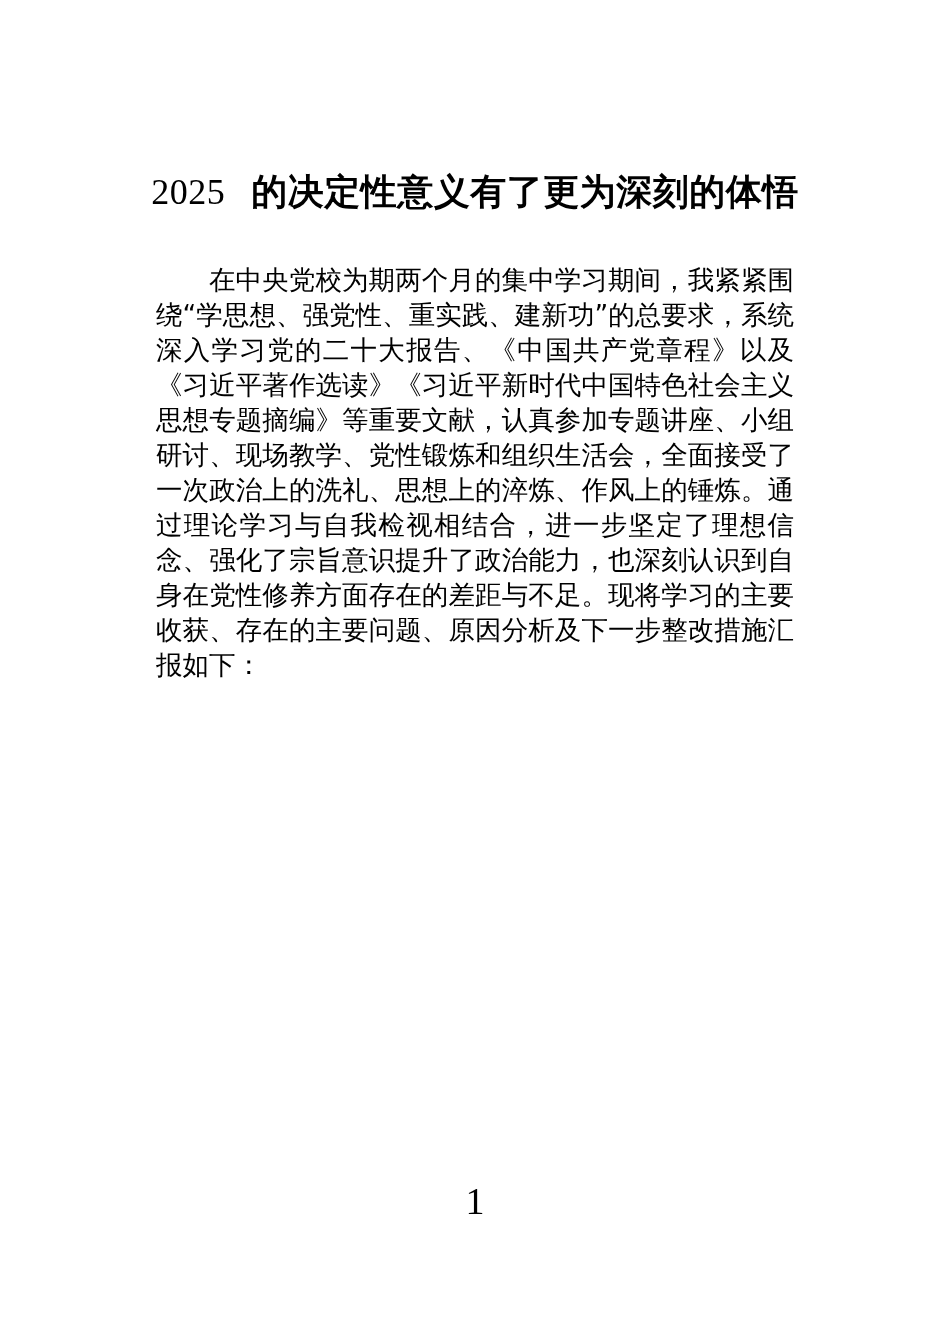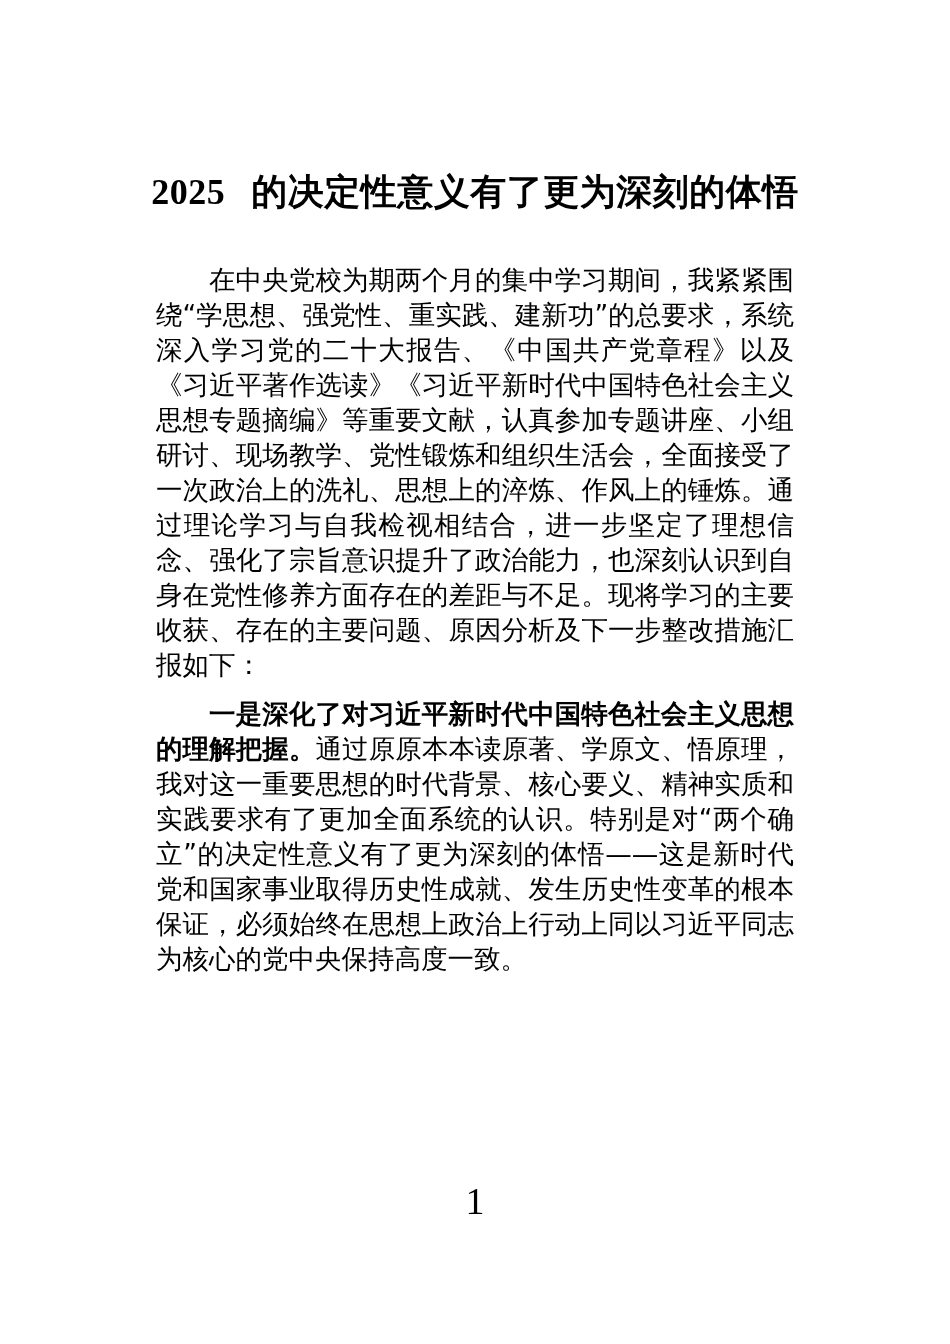--- a/index.html
+++ b/index.html
@@ -21,21 +21,21 @@
     padding-top: 168px;
     text-align: center;
     font-size: 36px;
     line-height: 48px;
     font-weight: 700;
     letter-spacing: 0.5px;
     white-space: nowrap;
   }
   .title-year {
     font-family: "Liberation Serif", "DejaVu Serif", serif;
-    font-weight: 700;
+    font-weight: 400;
     margin-right: 26px;
   }
   .doc-body {
     width: 666px;
     margin: 46px auto 0 auto;
     font-size: 26.5px;
     line-height: 35px;
     text-align: justify;
     text-justify: inter-character;
   }
@@ -65,20 +65,19 @@
 <div class="page">
 
   <h1 class="doc-title"><span class="title-year">2025</span><span>的决定性意义有了更为深刻的体悟</span></h1>
 
   <div class="doc-body">
 
     <p>在中央党校为期两个月的集中学习期间，我紧紧围绕“学思想、强党性、重实践、建新功”的总要求，系统深入学习党的二十大报告、《中国共产党章程》以及《习近平著作选读》《习近平新时代中国特色社会主义思想专题摘编》等重要文献，认真参加专题讲座、小组研讨、现场教学、党性锻炼和组织生活会，全面接受了一次政治上的洗礼、思想上的淬炼、作风上的锤炼。通过理论学习与自我检视相结合，进一步坚定了理想信念、强化了宗旨意识提升了政治能力，也深刻认识到自身在党性修养方面存在的差距与不足。现将学习的主要收获、存在的主要问题、原因分析及下一步整改措施汇报如下：</p>
 
 
 
-    <p><span class="lead-bold">一是深化了对习近平新时代中国特色社会主义思想的理解把握。</span><span>通过原原本本读原著、学原文、悟原理，我对这一重要思想的时代背景、核心要义、精神实质和实践要求有了更加全面系统的认识。特别是对“两个确立”的决定性意义有了更为深刻的体悟——这是新时代党和国家事业取得历史性成就、发生历史性变革的根本保证，必须始终在思想上政治上行动上同以习近平同志为核心的党中央保持高度一致。</span></p>
 
 
   </div>
 
   <div class="page-num">1</div>
 
 </div>
 
 </body></html>

